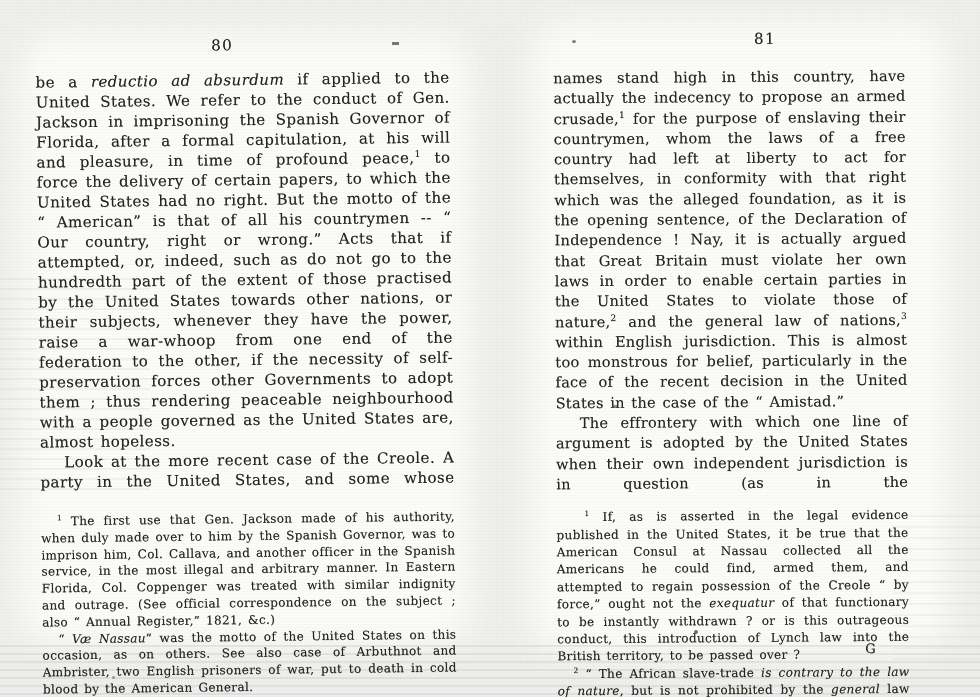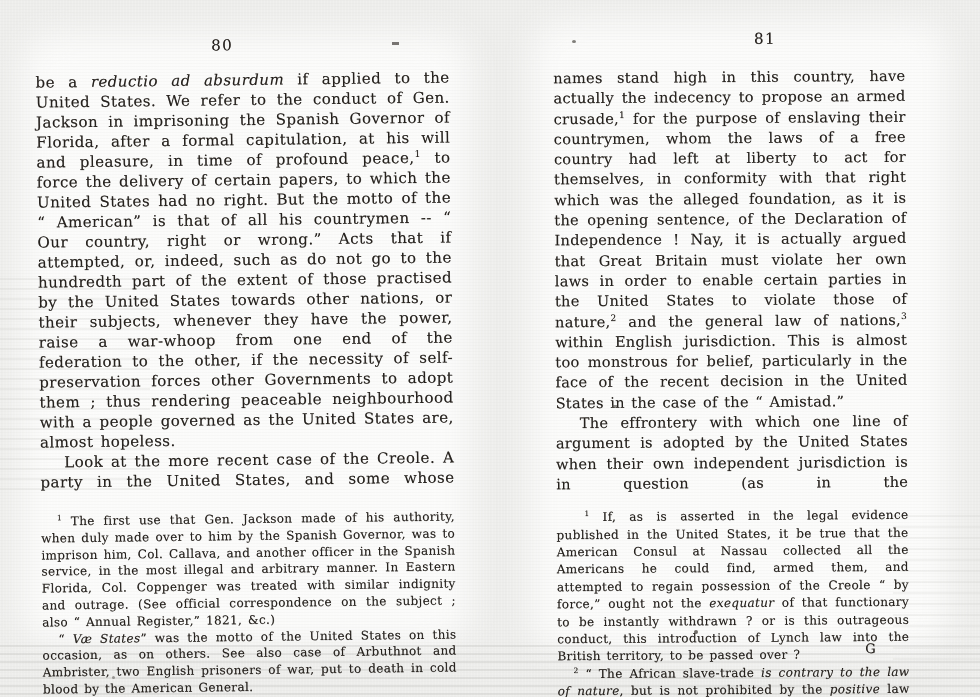--- a/index.html
+++ b/index.html
@@ -78,33 +78,33 @@
   <div class="band band-bottom"></div>
 
   <div class="page page-left">
     <div class="pagenum">80</div>
     <div class="main">
       <p><span>be a </span><span class="it">reductio ad absurdum</span><span> if applied to the United States.  We refer to the conduct of Gen. Jackson in imprisoning the Spanish Governor of Florida, after a formal capitulation, at his will and pleasure, in time of profound peace,</span><span class="sup">1</span><span> to force the delivery of certain papers, to which the United States had no right.  But the motto of the “ American” is that of all his countrymen -- “ Our country, right or wrong.”  Acts that if attempted, or, indeed, such as do not go to the hundredth part of the extent of those practised by the United States towards other nations, or their subjects, whenever they have the power, raise a war-whoop from one end of the federation to the other, if the necessity of self-preservation forces other Governments to adopt them ; thus rendering peaceable neighbourhood with a people governed as the United States are, almost hopeless.</span></p>
       <p class="indent runs-on"><span>Look at the more recent case of the Creole. A party in the United States, and some whose</span></p>
     </div>
     <div class="footnotes">
       <p><span class="sup">1</span><span> The first use that Gen. Jackson made of his authority, when duly made over to him by the Spanish Governor, was to imprison him, Col. Callava, and another officer in the Spanish service, in the most illegal and arbitrary manner.  In Eastern Florida, Col. Coppenger was treated with similar indignity and outrage.  (See official correspondence on the subject ; also “ Annual Register,” 1821, &amp;c.)</span></p>
-      <p><span>“ </span><span class="it">Væ States</span><span>” was the motto of the United States on this occasion, as on others.  See also case of Arbuthnot and Ambrister, two English prisoners of war, put to death in cold blood by the American General.</span></p>
+      <p><span>“ </span><span class="it">Væ Nassau</span><span>” was the motto of the United States on this occasion, as on others.  See also case of Arbuthnot and Ambrister, two English prisoners of war, put to death in cold blood by the American General.</span></p>
     </div>
   </div>
 
   <div class="page page-right">
     <div class="pagenum">81</div>
     <div class="main">
       <p><span>names stand high in this country, have actually the indecency to propose an armed crusade,</span><span class="sup">1</span><span> for the purpose of enslaving their countrymen, whom the laws of a free country had left at liberty to act for themselves, in conformity with that right which was the alleged foundation, as it is the opening sentence, of the Declaration of Independence !  Nay, it is actually argued that Great Britain must violate her own laws in order to enable certain parties in the United States to violate those of nature,</span><span class="sup">2</span><span> and the general law of nations,</span><span class="sup">3</span><span> within English jurisdiction.  This is almost too monstrous for belief, particularly in the face of the recent decision in the United States in the case of the “ Amistad.”</span></p>
       <p class="indent runs-on"><span>The effrontery with which one line of argument is adopted by the United States when their own independent jurisdiction is in question (as in the</span></p>
     </div>
     <div class="footnotes">
       <p class="big-indent"><span class="sup">1</span><span> If, as is asserted in the legal evidence published in the United States, it be true that the American Consul at Nassau collected all the Americans he could find, armed them, and attempted to regain possession of the Creole “ by force,” ought not the </span><span class="it">exequatur</span><span> of that functionary to be instantly withdrawn ? or is this outrageous conduct, this introduction of Lynch law into the British territory, to be passed over ?</span></p>
-      <p><span class="sup">2</span><span> “ The African slave-trade </span><span class="it">is contrary to the law of nature</span><span>, but is not prohibited by the </span><span class="it">positive</span><span> law of nations.”—</span></p>
+      <p><span class="sup">2</span><span> “ The African slave-trade </span><span class="it">is contrary to the law of nature</span><span>, but is not prohibited by the </span><span class="it">general</span><span> law of nations.”—</span></p>
 
     </div>
     <div class="sig">G</div>
   </div>
 
   <div class="speck speck-1"></div>
   <div class="speck speck-2"></div>
   <div class="speck speck-3"></div>
   <div class="speck speck-4"></div>
   <div class="speck speck-5"></div>

